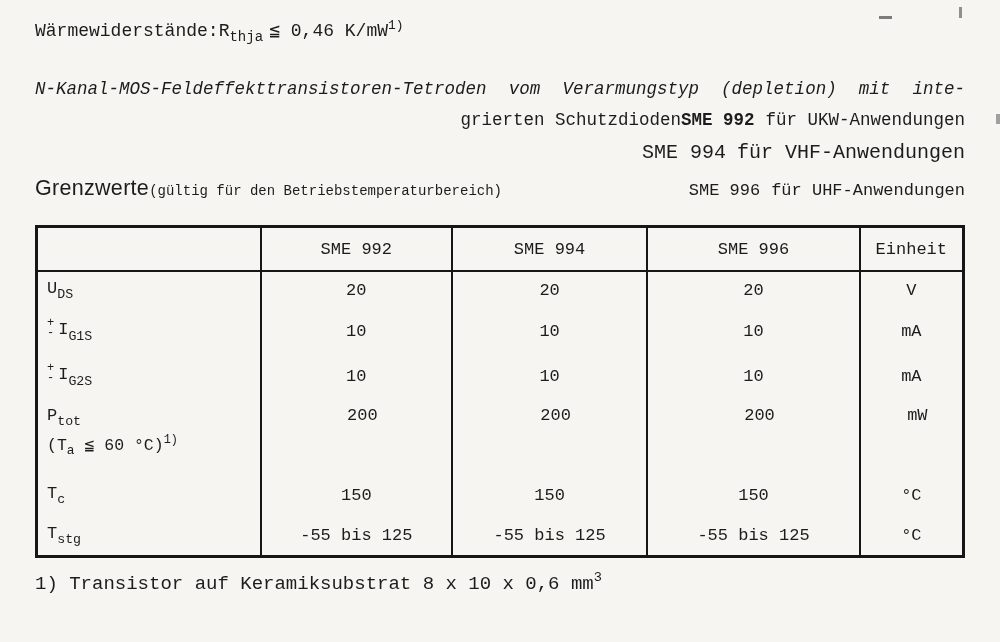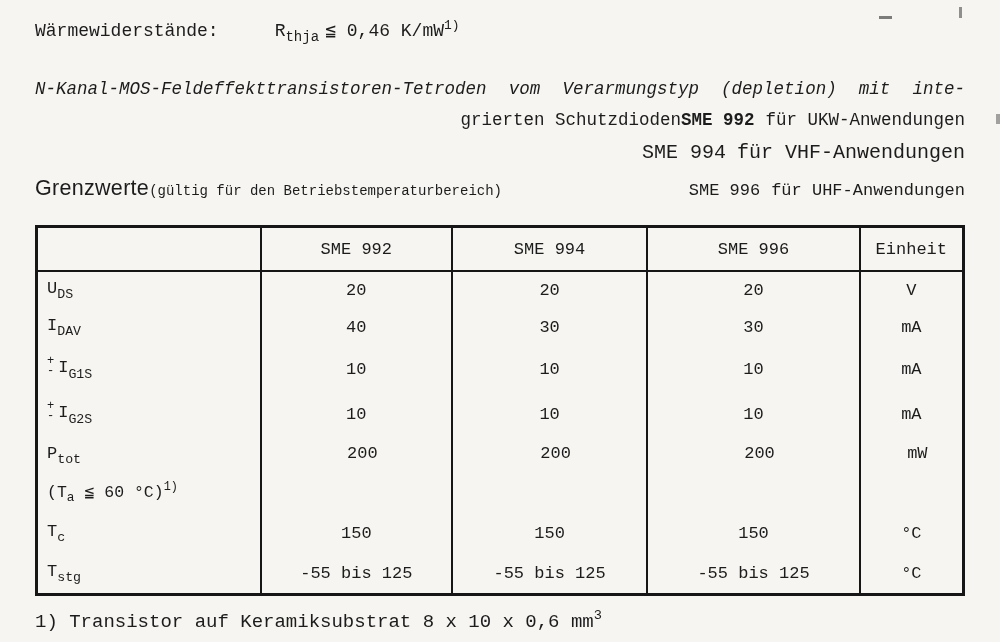--- a/index.html
+++ b/index.html
@@ -12,21 +12,21 @@
     position:relative;
     overflow:hidden;
   }
   .page { padding:14px 35px 0 35px; }
 
   sub { font-size:0.78em; vertical-align:-0.38em; }
   sup { font-size:0.72em; vertical-align:0.55em; }
 
   
   .thermal { margin-top:4px; font-size:18px; white-space:nowrap; }
-  .t-val { margin-left:56px; }
+  .t-val { }
   .t-rel { margin-left:6px; }
 
   
   .intro1 {
     margin-top:34px;
     text-align:justify;
     text-align-last:justify;
     font-size:17.5px;
     font-style:italic;
   }
@@ -79,21 +79,21 @@
 
   .pm {
     display:inline-flex;
     flex-direction:column;
     font-size:12px;
     line-height:10px;
     vertical-align:middle;
     margin-right:4px;
     transform:translateY(-2px);
   }
-  .cond { margin-top:13px; font-size:16.5px; white-space:nowrap; }
+  .cond { margin-top:4px; font-size:16.5px; white-space:nowrap; }
 
   
   .footnote { margin-top:12px; font-size:19px; }
 
   
   .artifact { position:absolute; background:#3a3a3a; }
   .a1 { top:16px; right:108px; width:13px; height:3px; opacity:0.65; }
   .a2 { top:7px;  right:38px;  width:3px;  height:11px; opacity:0.55; }
   .a3 { top:114px; right:0;    width:4px;  height:10px; opacity:0.45; }
 </style>
@@ -140,27 +140,20 @@
       </tr>
     </thead>
     <tbody>
       <tr class="r-a">
         <td class="label-col"><span>U</span><sub>DS</sub></td>
         <td>20</td>
         <td>20</td>
         <td>20</td>
         <td>V</td>
       </tr>
-      <tr class="r-a">
-        <td class="label-col"><span>I</span><sub>DAV</sub></td>
-        <td>40</td>
-        <td>30</td>
-        <td>30</td>
-        <td>mA</td>
-      </tr>
       <tr class="r-b">
         <td class="label-col"><span class="pm">
               <span>+</span>
               <span>-</span>
             </span><span>I</span><sub>G1S</sub></td>
         <td>10</td>
         <td>10</td>
         <td>10</td>
         <td>mA</td>
       </tr>

